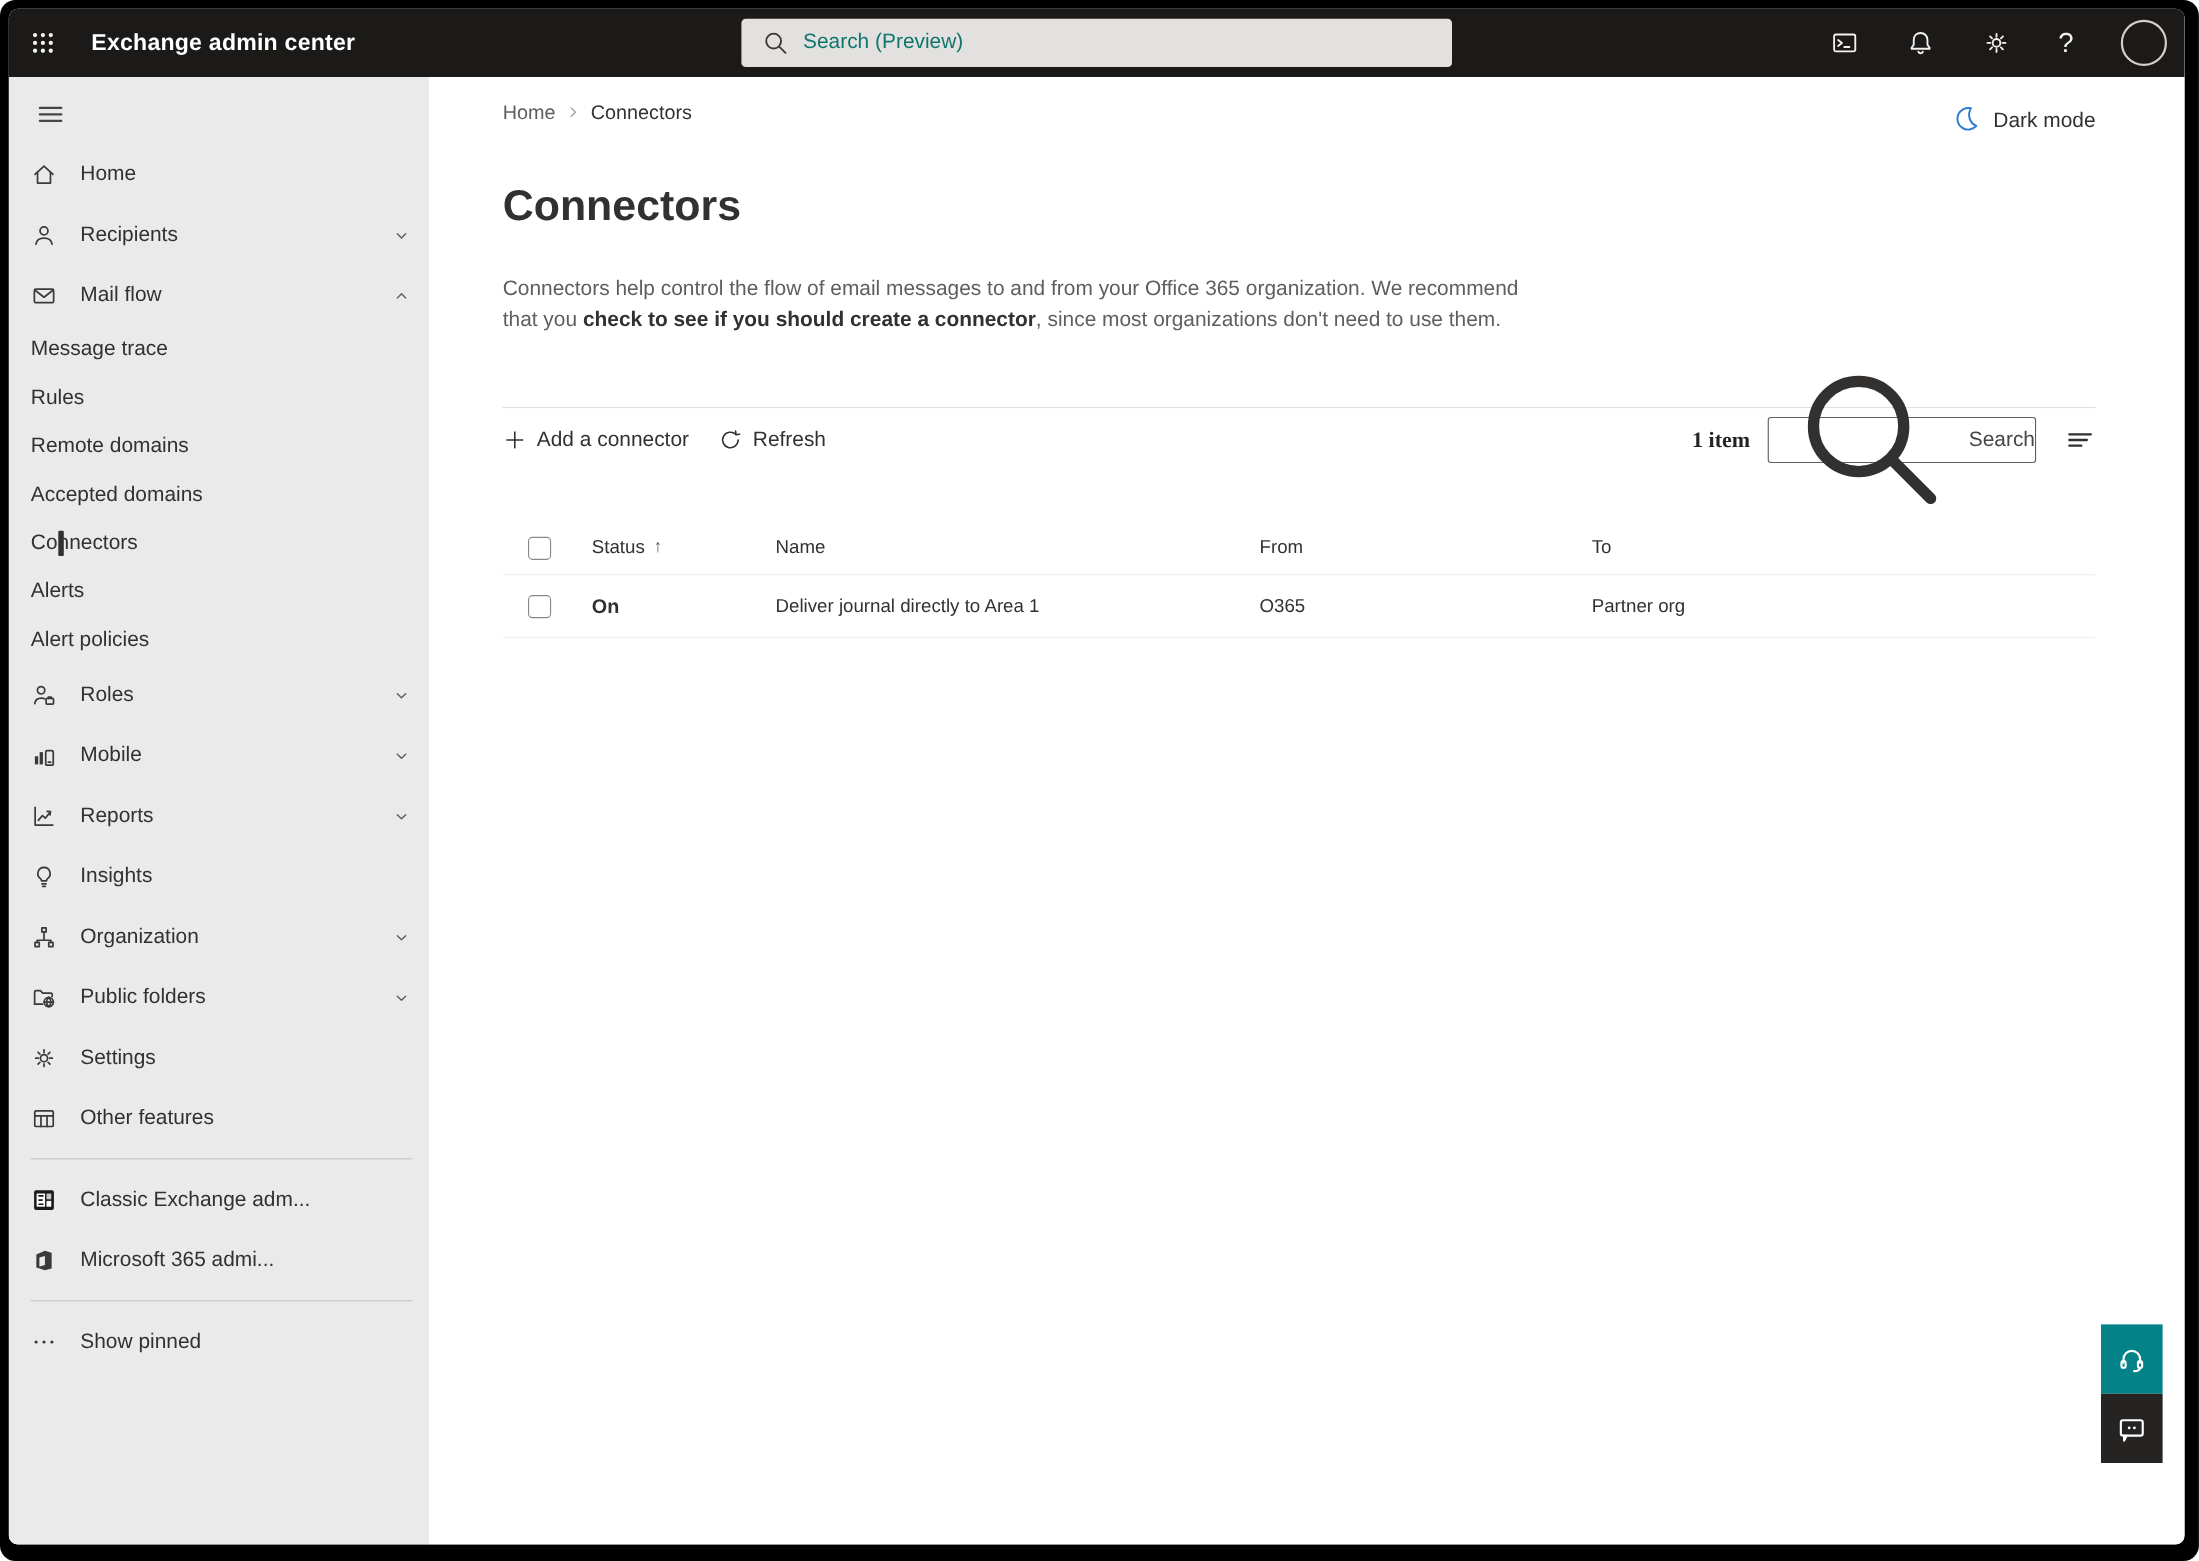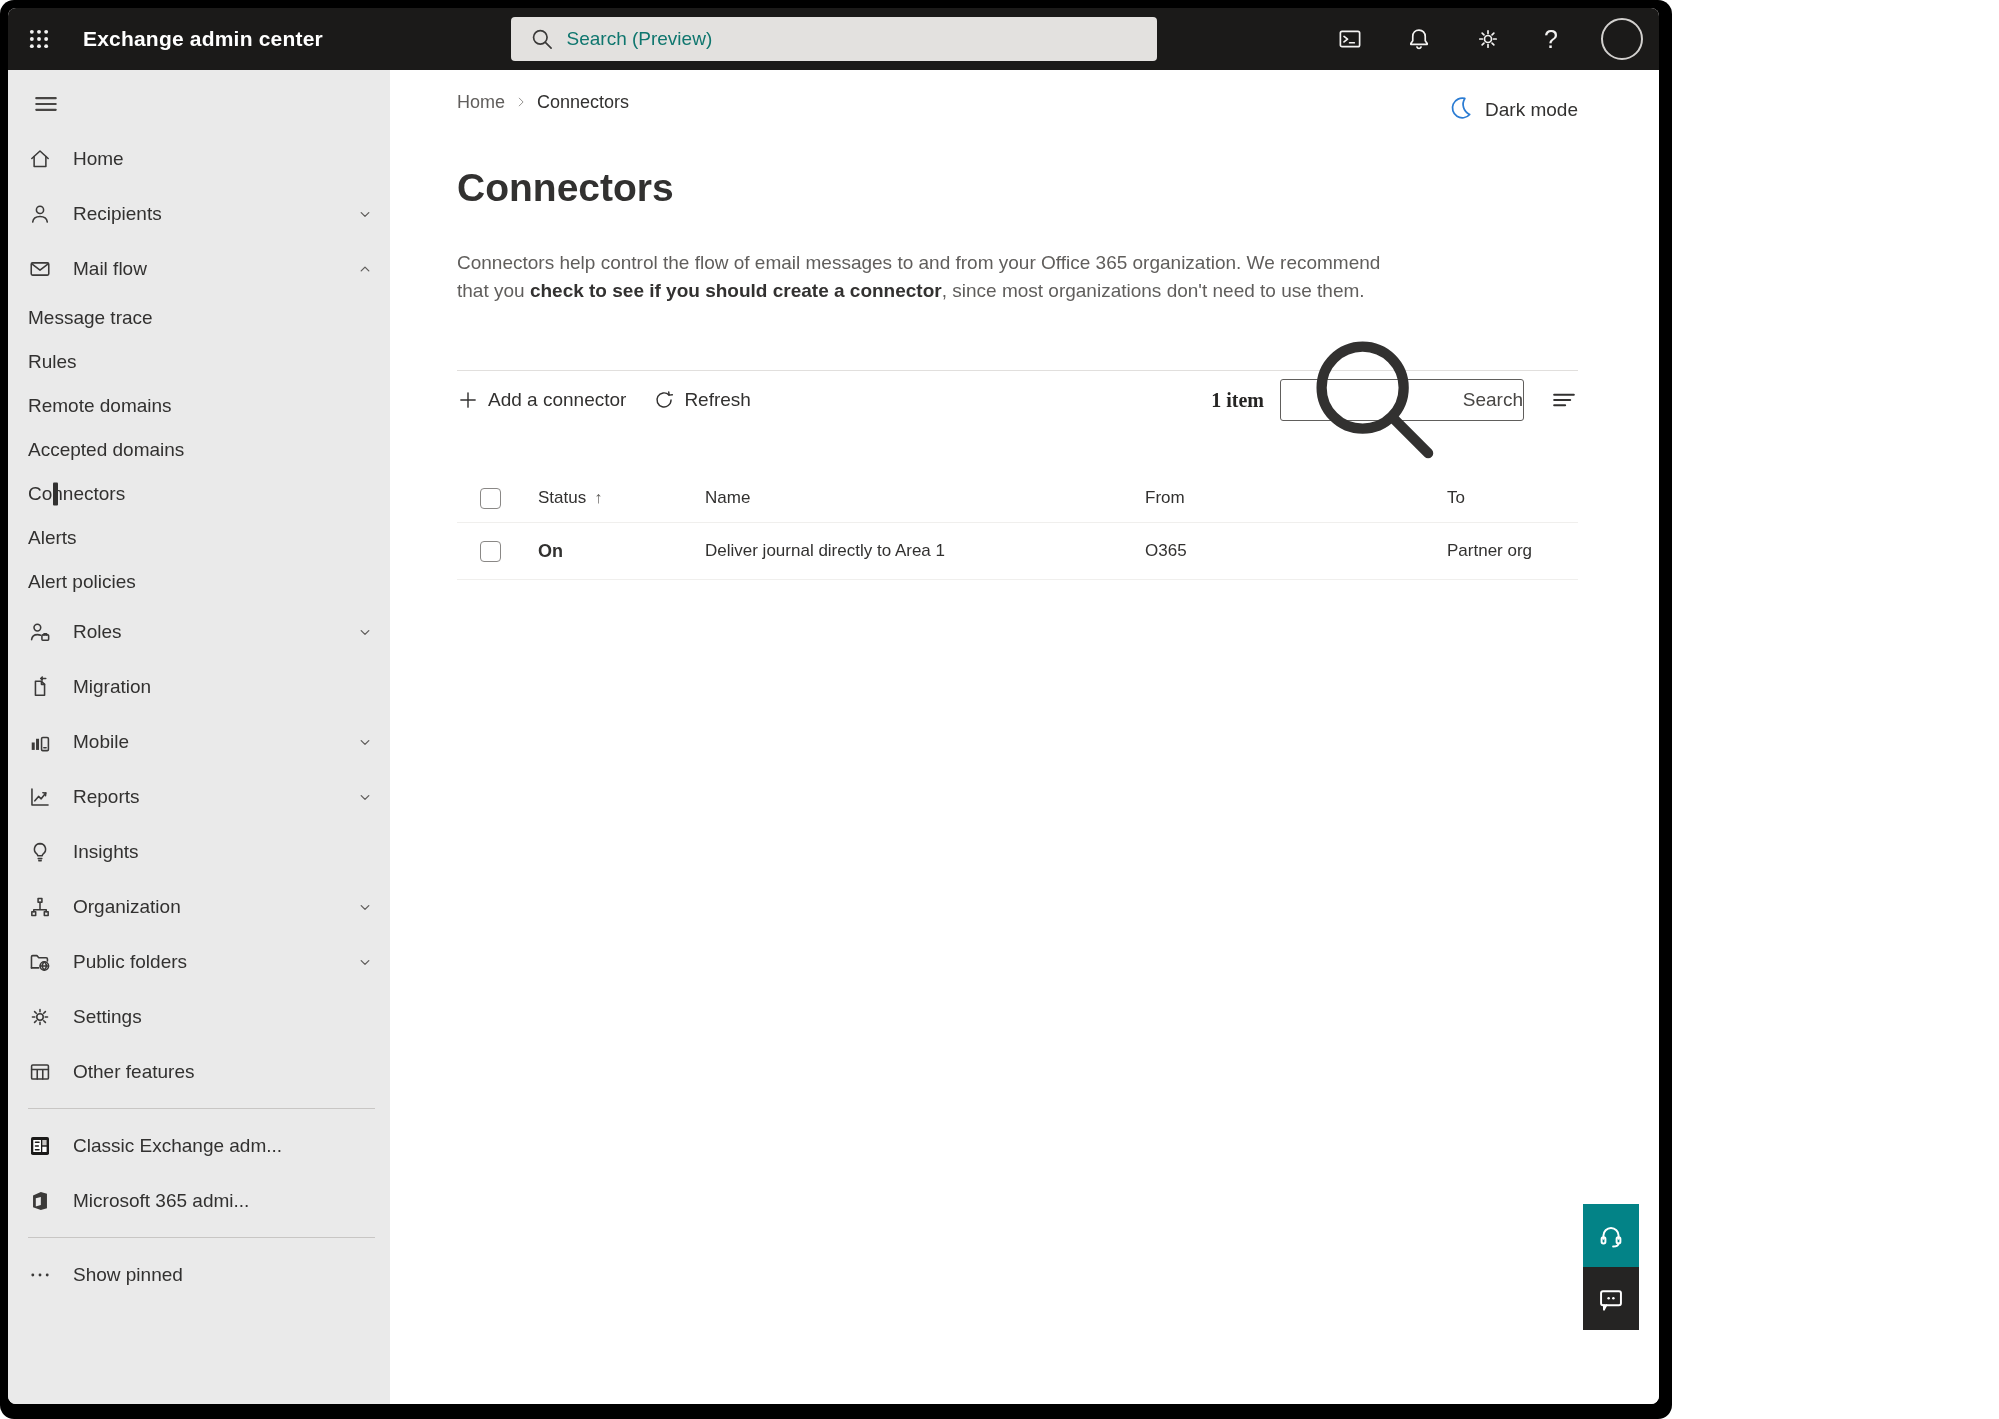--- a/index.html
+++ b/index.html
@@ -1,18 +1,18 @@
 <!DOCTYPE html>
 <html><head>
 <meta charset="utf-8">
 <style>
   * { box-sizing: border-box; margin: 0; padding: 0; }
   html, body { background: #ffffff; font-family: "Liberation Sans", sans-serif; }
   .frame {
-    width: 1672px; height: 1419px;
+    width: 1999px; height: 1419px;
     background: #000;
     padding: 8px 13px 15px 8px;
     border-radius: 14px;
     position: relative;
   }
   .window {
     width: 100%; height: 100%;
     background: #fff;
     border-radius: 8px;
     overflow: hidden;
@@ -242,28 +242,20 @@
                   <rect x="11.6" y="12.4" width="5.6" height="4.4" rx=".7"></rect>
                   <path d="M13.3 12.4v-1h2.2v1"></path>
                 </svg></span>
               <span>Roles</span>
               <span class="chev"><svg viewBox="0 0 20 20" fill="none" stroke="currentColor" stroke-width="1.3" stroke-linecap="round" stroke-linejoin="round" width="100%" height="100%">
                   <path d="M6.2 8.6 10 12.4l3.8-3.8"></path>
                 </svg></span>
             </div>
             <div class="nav-item">
               <span class="nicon"><svg viewBox="0 0 20 20" fill="none" stroke="currentColor" stroke-width="1.3" stroke-linecap="round" stroke-linejoin="round" width="100%" height="100%">
-                  <path d="M6.2 16.8V5.2h5l2.6 2.6v9z"></path>
-                  <path d="M11.2 5.2v2.6h2.6"></path>
-                  <path d="M14.8 2.9h-4.2M11.9 1.7 10.6 2.9l1.3 1.2"></path>
-                </svg></span>
-              <span>Migration</span>
-            </div>
-            <div class="nav-item">
-              <span class="nicon"><svg viewBox="0 0 20 20" fill="none" stroke="currentColor" stroke-width="1.3" stroke-linecap="round" stroke-linejoin="round" width="100%" height="100%">
                   <rect x="3.1" y="10.4" width="2.5" height="6.2" fill="currentColor" stroke="none"></rect>
                   <rect x="6.7" y="7.3" width="2.5" height="9.3" fill="currentColor" stroke="none"></rect>
                   <rect x="11.3" y="6.2" width="5.7" height="11" rx="1"></rect>
                   <path d="M13.2 14.8h1.9"></path>
                 </svg></span>
               <span>Mobile</span>
               <span class="chev"><svg viewBox="0 0 20 20" fill="none" stroke="currentColor" stroke-width="1.3" stroke-linecap="round" stroke-linejoin="round" width="100%" height="100%">
                   <path d="M6.2 8.6 10 12.4l3.8-3.8"></path>
                 </svg></span>
             </div>

